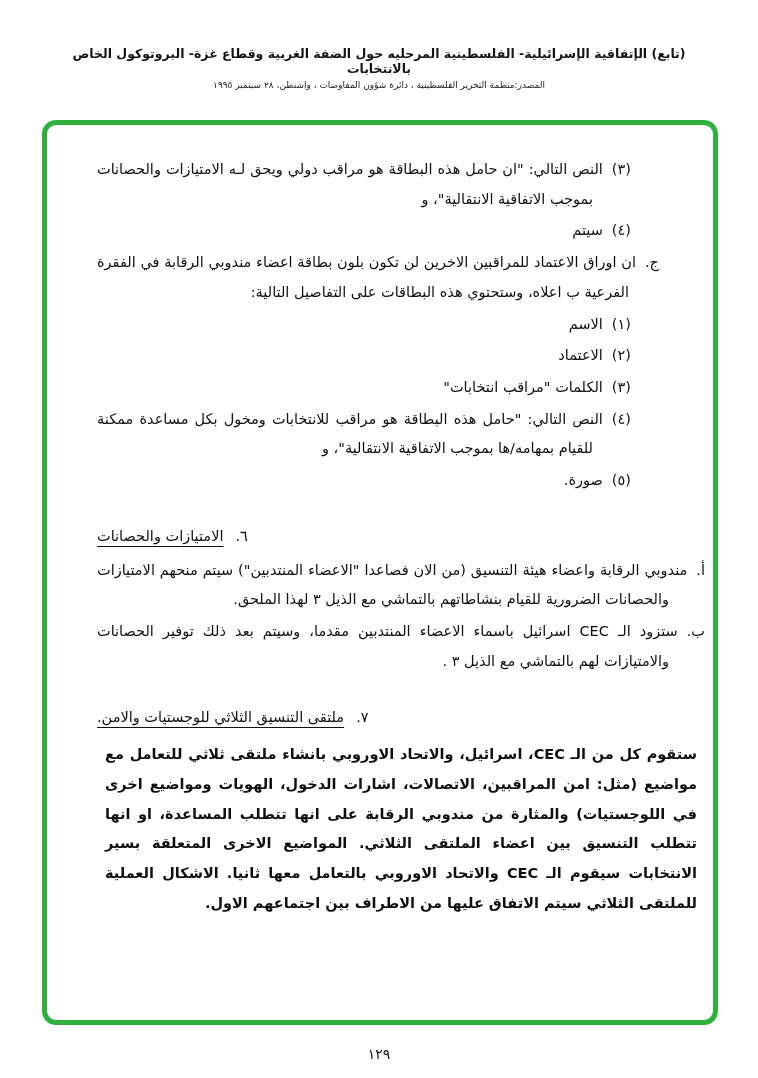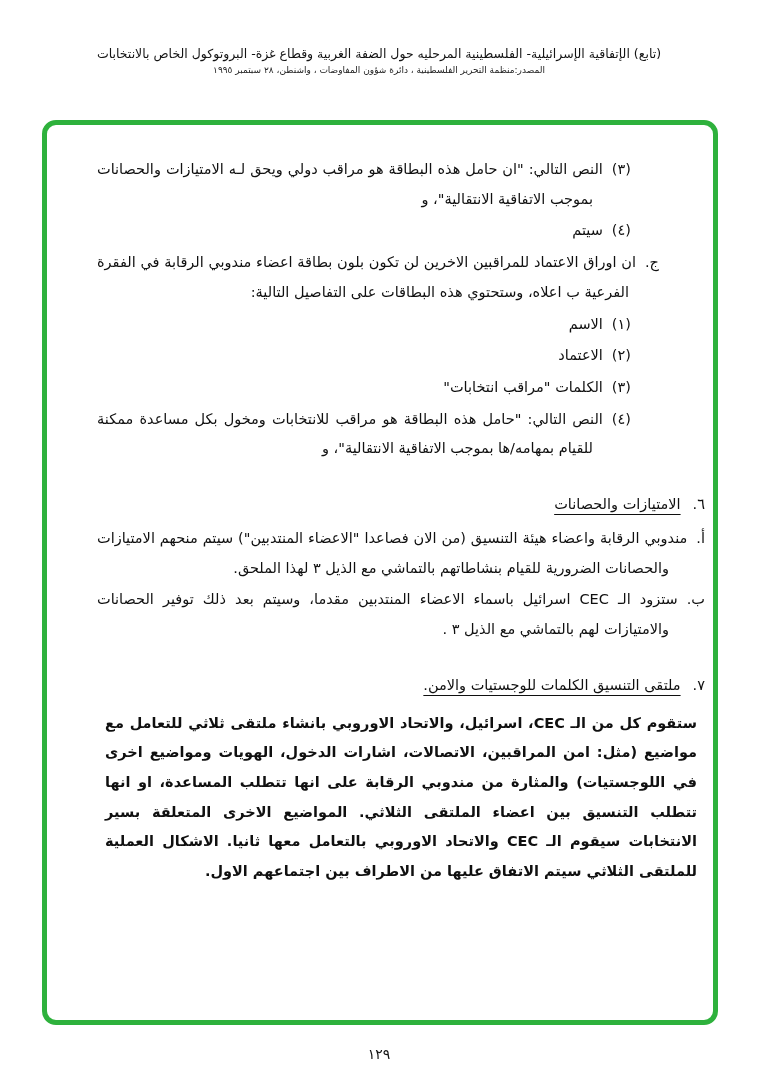--- a/index.html
+++ b/index.html
@@ -6,21 +6,21 @@
   html, body { margin: 0; padding: 0; }
   body {
     width: 758px; height: 1078px;
     background: #ffffff;
     font-family: "DejaVu Sans", sans-serif;
     color: #141414;
   }
   .page { position: relative; width: 758px; height: 1078px; overflow: hidden; background: #ffffff; }
 
   .doc-header { position: absolute; top: 46px; left: 0; width: 100%; text-align: center; direction: rtl; }
-  .doc-title { font-size: 12.5px; font-weight: normal; letter-spacing: 0.2px; padding: 0 70px; }
+  .doc-title { font-size: 12.5px; font-weight: bold; letter-spacing: 0.2px; padding: 0 70px; }
   .doc-source { font-size: 9px; margin-top: 4px; color: #222; }
 
   .green-box {
     position: absolute; left: 42px; top: 120px;
     width: 676px; height: 905px;
     border: 5px solid #2eb13c;
     border-radius: 14px;
     background: #ffffff;
   }
   .content {
@@ -28,21 +28,21 @@
     padding: 30px 8px 0 50px;
     font-size: 14.5px;
     line-height: 2.05;
     color: #101010;
   }
   .item { margin: 0 0 2px 0; text-align: justify; }
   .ind-num    { padding-right: 112px; text-indent: -38px; }
   .ind-j      { padding-right: 76px;  text-indent: -30px; }
   .ind-letter { padding-right: 36px;  text-indent: -36px; }
   .marker { margin-left: 9px; white-space: nowrap; }
-  .section-heading { margin: 26px 0 4px 0; text-align: right; }
+  .section-heading { margin: 26px 0 4px 0; text-align: left; }
   .sec-num { margin-left: 12px; }
   .underlined { text-decoration: underline; text-underline-offset: 5px; }
   .paragraph { margin: 8px; text-align: justify; font-weight: bold; }
 
   .page-number {
     position: absolute; bottom: 16px; left: 0; width: 100%;
     text-align: center; font-size: 14px; font-weight: normal; direction: rtl;
   }
 </style>
 </head>
@@ -65,28 +65,29 @@
       <p class="item ind-j"><span class="marker">ج.</span><span>ان اوراق الاعتماد للمراقبين الاخرين لن تكون بلون بطاقة اعضاء مندوبي الرقابة في الفقرة الفرعية ب اعلاه، وستحتوي هذه البطاقات على التفاصيل التالية:</span></p>
 
       <p class="item ind-num"><span class="marker">(١)</span><span>الاسم</span></p>
 
       <p class="item ind-num"><span class="marker">(٢)</span><span>الاعتماد</span></p>
 
       <p class="item ind-num"><span class="marker">(٣)</span><span>الكلمات "مراقب انتخابات"</span></p>
 
       <p class="item ind-num"><span class="marker">(٤)</span><span>النص التالي: "حامل هذه البطاقة هو مراقب للانتخابات ومخول بكل مساعدة ممكنة للقيام بمهامه/ها بموجب الاتفاقية الانتقالية"، و</span></p>
 
+      <p class="item ind-num"><span class="marker">(٥)</span><span>صورة.</span></p>
 
       <p class="section-heading"><span class="sec-num">٦.</span><span class="underlined">الامتيازات والحصانات</span></p>
 
       <p class="item ind-letter"><span class="marker">أ.</span><span>مندوبي الرقابة واعضاء هيئة التنسيق (من الان فصاعدا "الاعضاء المنتدبين") سيتم منحهم الامتيازات والحصانات الضرورية للقيام بنشاطاتهم بالتماشي مع الذيل ٣ لهذا الملحق.</span></p>
 
       <p class="item ind-letter"><span class="marker">ب.</span><span>ستزود الـ CEC اسرائيل باسماء الاعضاء المنتدبين مقدما، وسيتم بعد ذلك توفير الحصانات والامتيازات لهم بالتماشي مع الذيل ٣ .</span></p>
 
-      <p class="section-heading"><span class="sec-num">٧.</span><span class="underlined">ملتقى التنسيق الكلمات للوجستيات والامن.</span></p>
+      <p class="section-heading"><span class="sec-num">٧.</span><span class="underlined">ملتقى التنسيق الثلاثي للوجستيات والامن.</span></p>
 
       <p class="paragraph">ستقوم كل من الـ CEC، اسرائيل، والاتحاد الاوروبي بانشاء ملتقى ثلاثي للتعامل مع مواضيع (مثل: امن المراقبين، الاتصالات، اشارات الدخول، الهويات ومواضيع اخرى في اللوجستيات) والمثارة من مندوبي الرقابة على انها تتطلب المساعدة، او انها تتطلب التنسيق بين اعضاء الملتقى الثلاثي. المواضيع الاخرى المتعلقة بسير الانتخابات سيقوم الـ CEC والاتحاد الاوروبي بالتعامل معها ثانيا. الاشكال العملية للملتقى الثلاثي سيتم الاتفاق عليها من الاطراف بين اجتماعهم الاول.</p>
 
     </div>
   </div>
 
   <div class="page-number">١٢٩</div>
 
 </div>
 

